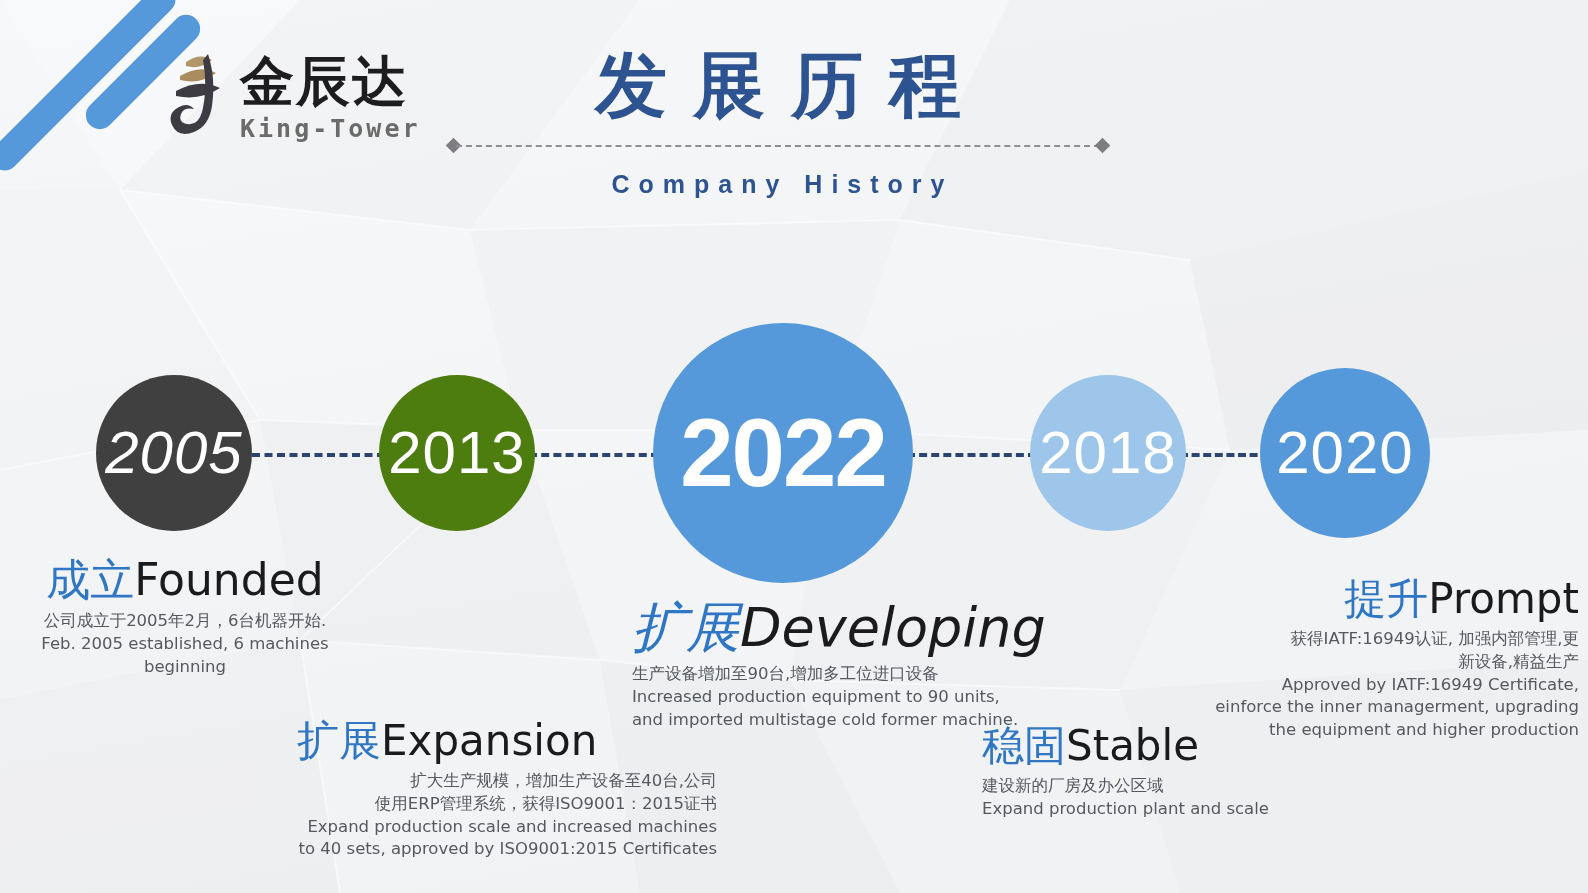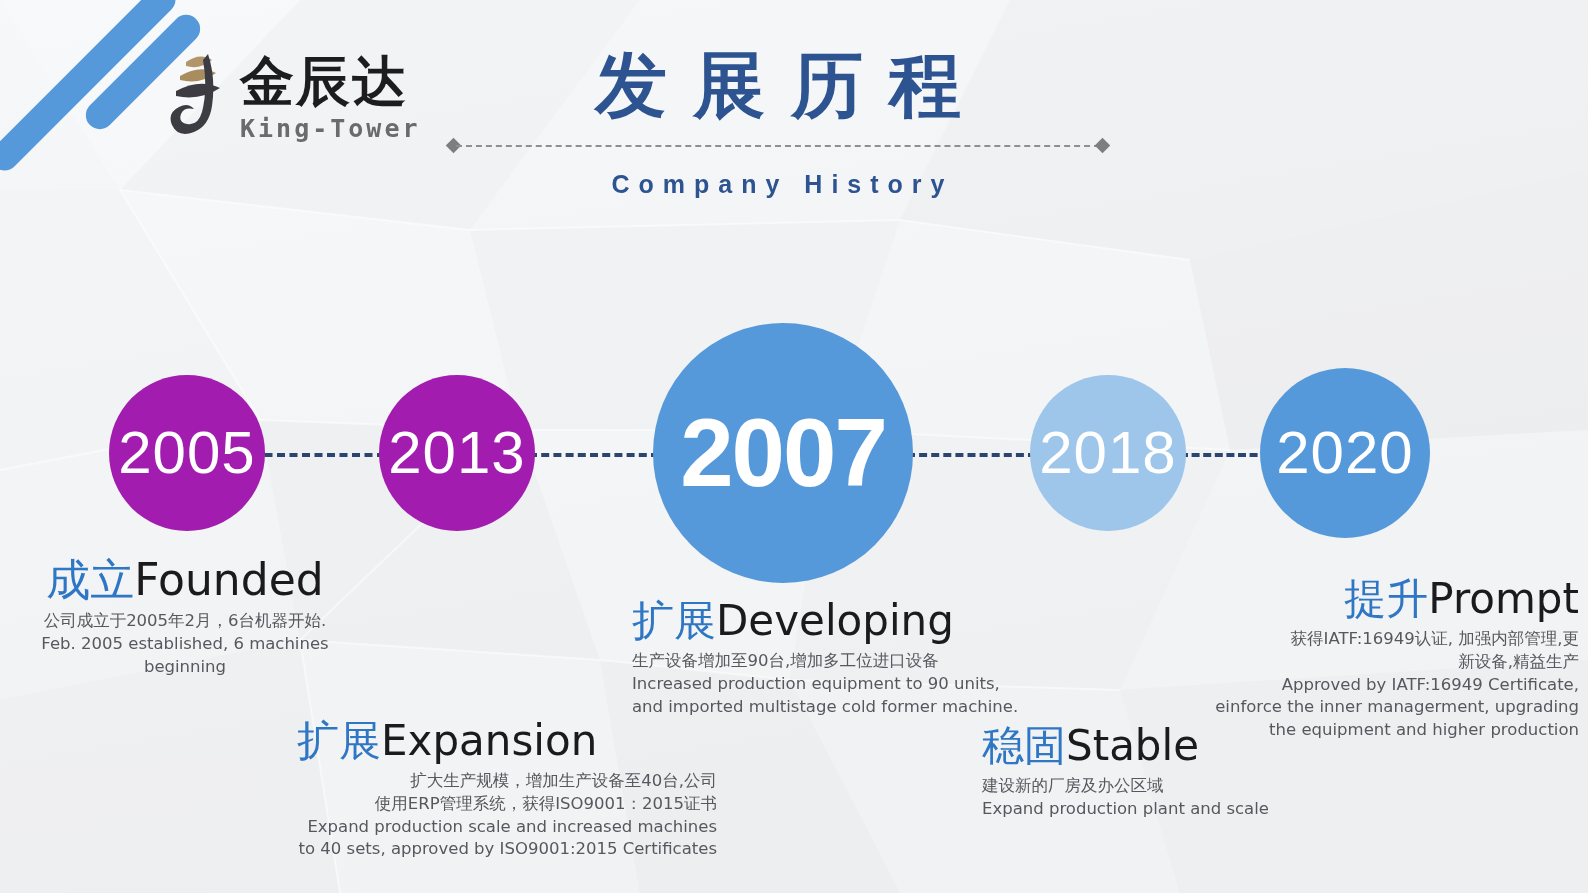--- a/index.html
+++ b/index.html
@@ -181,44 +181,44 @@
     </div>
   </div>
 
 </div>
 
 <div id="timeline">
     <div class="conn" style="left: 252px; width: 133px;"></div>
     <div class="conn" style="left: 529px; width: 130px;"></div>
     <div class="conn" style="left: 907px; width: 129px;"></div>
     <div class="conn" style="left: 1180px; width: 124px;"></div>
-    <div class="node small" style="left: 109px; top: 375px; width: 156px; height: 156px; background: #a21caf;">
+    <div class="node small" style="left: 96px; top: 375px; width: 156px; height: 156px; background: #404040; font-style: italic;">
       <span class="year">2005</span>
     </div>
     <div class="entry" style="left: 20px; top: 556px; width: 330px; text-align: center;">
       <div class="heading" style="font-size: 44px;"><span class="cn">成立</span><span class="en">Founded</span></div>
       <div class="body" style="font-size: 16.5px; margin-top: 6px;">公司成立于2005年2月，6台机器开始.
 Feb. 2005 established, 6 machines
 beginning</div>
     </div>
-    <div class="node small" style="left: 379px; top: 375px; width: 156px; height: 156px; background: #a21caf;">
+    <div class="node small" style="left: 379px; top: 375px; width: 156px; height: 156px; background: #4d7c0f;">
       <span class="year">2013</span>
     </div>
     <div class="entry" style="left: 297px; top: 718px; width: 420px; text-align: left;">
       <div class="heading" style="font-size: 42px;"><span class="cn">扩展</span><span class="en">Expansion</span></div>
       <div class="body" style="font-size: 16.5px; margin-top: 6px; text-align: right;">扩大生产规模，增加生产设备至40台,公司
 使用ERP管理系统，获得ISO9001：2015证书
 Expand production scale and increased machines
 to 40 sets, approved by ISO9001:2015 Certificates</div>
     </div>
     <div class="node big" style="left: 653px; top: 323px; width: 260px; height: 260px; background: rgb(86, 153, 218);">
-      <span class="year">2007</span>
+      <span class="year">2022</span>
     </div>
     <div class="entry" style="left: 632px; top: 598px; width: 420px; text-align: left;">
-      <div class="heading" style="font-size: 42px;"><span class="cn">扩展</span><span class="en">Developing</span></div>
+      <div class="heading" style="font-size: 54px; font-style: italic;"><span class="cn">扩展</span><span class="en">Developing</span></div>
       <div class="body" style="font-size: 16.5px; margin-top: 6px;">生产设备增加至90台,增加多工位进口设备
 Increased production equipment to 90 units,
 and imported multistage cold former machine.</div>
     </div>
     <div class="node small" style="left: 1030px; top: 375px; width: 156px; height: 156px; background: rgb(157, 198, 234);">
       <span class="year">2018</span>
     </div>
     <div class="entry" style="left: 982px; top: 723px; width: 400px; text-align: left;">
       <div class="heading" style="font-size: 42px;"><span class="cn">稳固</span><span class="en">Stable</span></div>
       <div class="body" style="font-size: 16.5px; margin-top: 6px;">建设新的厂房及办公区域

